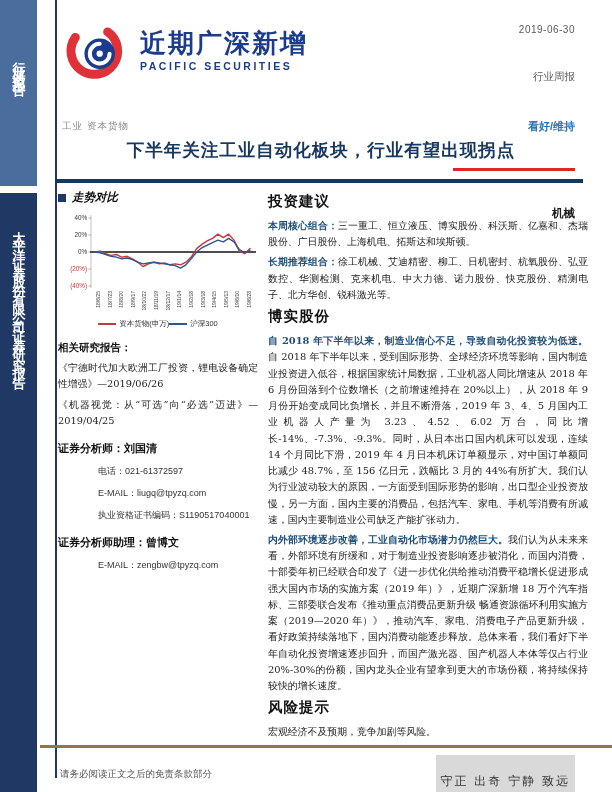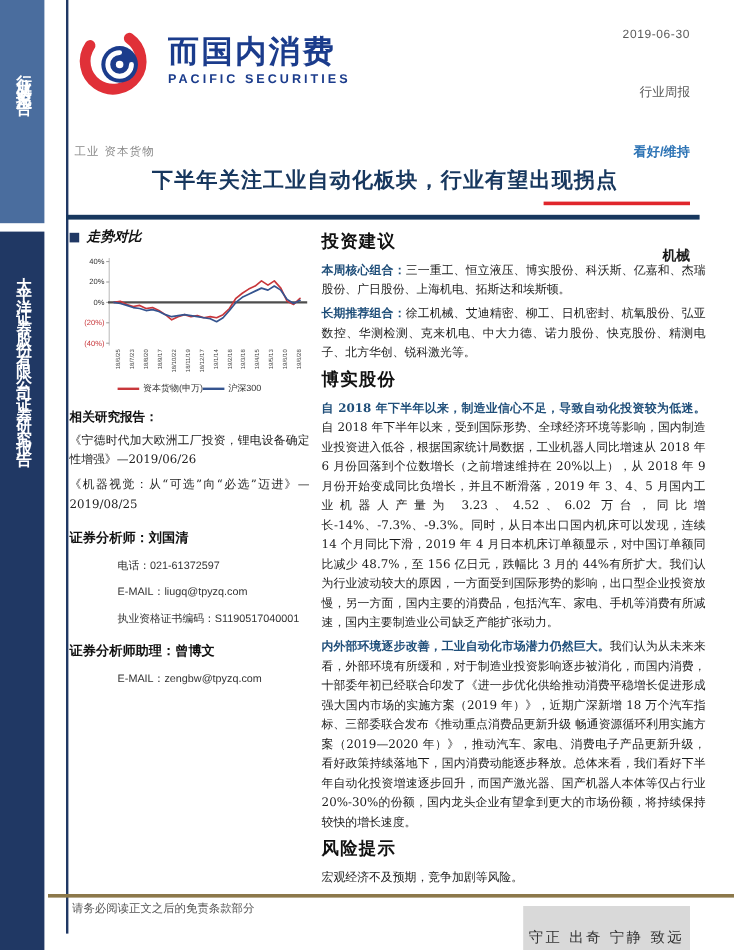--- a/index.html
+++ b/index.html
@@ -53,21 +53,21 @@
 
   
   .col-right{position:absolute;left:268px;top:190px;width:320px;}
   .col-right h2{font-size:14.5px;font-weight:bold;color:#111;margin:2px 0 7px 0;letter-spacing:1px;}
   .para{font-size:9.9px;line-height:1.64;text-align:justify;margin:0 0 4px 0;color:#1c1c1c;}
   .lead{color:var(--lead-blue);font-weight:bold;}
   .gap-top{margin-top:9px;}
 
   
   .footer-line{position:absolute;left:40px;top:745px;width:572px;height:2.5px;background:var(--footer-line);}
-  .footer-left{position:absolute;left:60px;top:751px;font-size:9.5px;color:#555;}
+  .footer-left{position:absolute;left:60px;top:768px;font-size:9.5px;color:#555;}
   .footer-right{position:absolute;right:37px;top:755px;font-size:12px;color:#333;background:var(--motto-bg);
                 padding:18px 5px;letter-spacing:2px;}
 </style>
 </head>
 <body>
 
 <div class="page">
 
   <div class="sidebar-top">
     <div class="vtext">行业研究报告</div>
@@ -78,21 +78,21 @@
   <div class="left-rule"></div>
 
   <div class="logo">
     <svg width="70" height="70" viewBox="0 0 78 78">
       <circle cx="36" cy="39" r="26" fill="none" stroke="#E03038" stroke-width="10" stroke-linecap="round" stroke-dasharray="122 42" transform="rotate(-55 36 39)"></circle>
       <circle cx="42" cy="42" r="17" fill="#1B3C8C"></circle>
       <path d="M42 31 a11 11 0 1 0 11 11" stroke="#ffffff" stroke-width="4.5" fill="none" stroke-linecap="round"></path>
       <circle cx="42" cy="42" r="3.5" fill="#ffffff"></circle>
     </svg>
     <div class="logo-text">
-      <div class="logo-cn">而国内消费</div>
+      <div class="logo-cn">近期广深新增</div>
       <div class="logo-en">PACIFIC SECURITIES</div>
     </div>
   </div>
 
   <div class="header-meta">
     <div class="meta-date">2019-06-30</div>
     <div class="meta-type">行业周报</div>
     <div class="meta-rating">看好/维持</div>
     <div class="meta-rule"></div>
     <div class="meta-industry">机械</div>
@@ -143,21 +143,21 @@
           <span>资本货物(申万)</span>
         </span>
         <span class="legend-item">
           <span class="swatch" style="background: rgb(53, 84, 143);"></span>
           <span>沪深300</span>
         </span>
       </div>
 
     <div class="related-title">相关研究报告：</div>
     <p class="report-item">《宁德时代加大欧洲工厂投资，锂电设备确定性增强》—2019/06/26</p>
-    <p class="report-item">《机器视觉：从“可选”向“必选”迈进》—2019/08/25</p>
+    <p class="report-item">《机器视觉：从“可选”向“必选”迈进》—2019/04/25</p>
 
     <div class="analyst">证券分析师：刘国清</div>
     <div class="contact">电话：021-61372597</div>
     <div class="contact">E-MAIL：liugq@tpyzq.com</div>
     <div class="contact">执业资格证书编码：S1190517040001</div>
     <div class="analyst">证券分析师助理：曾博文</div>
     <div class="contact">E-MAIL：zengbw@tpyzq.com</div>
   </div>
 
   <div class="col-right">

